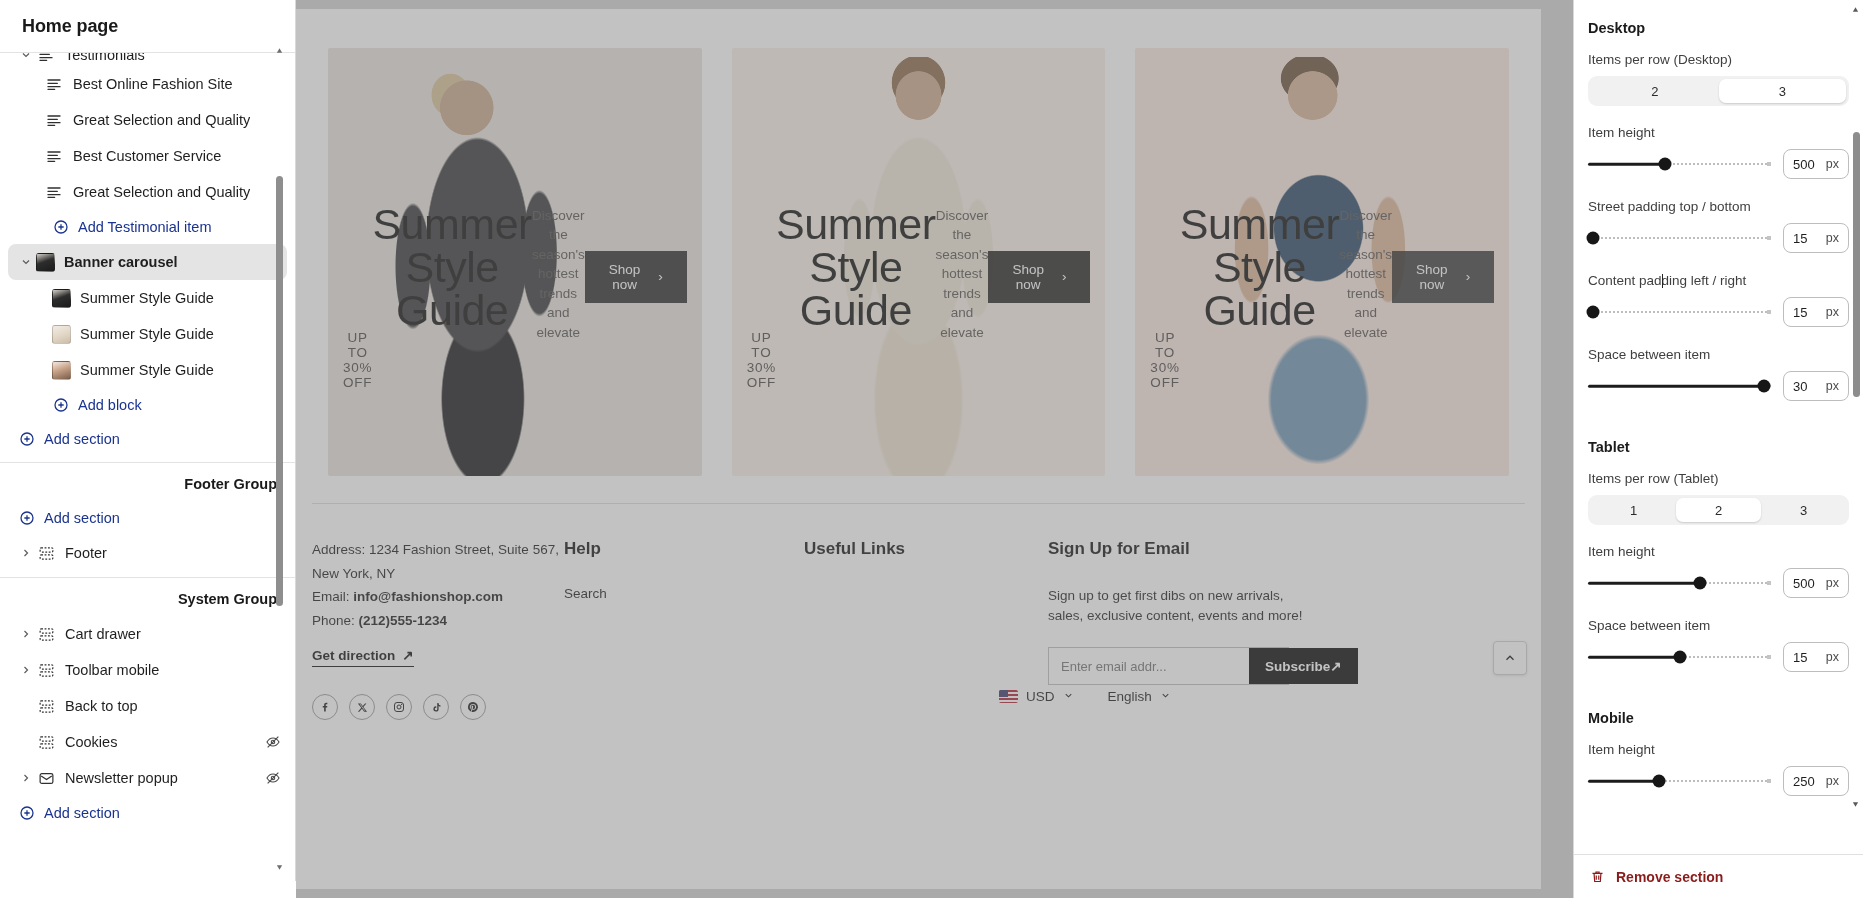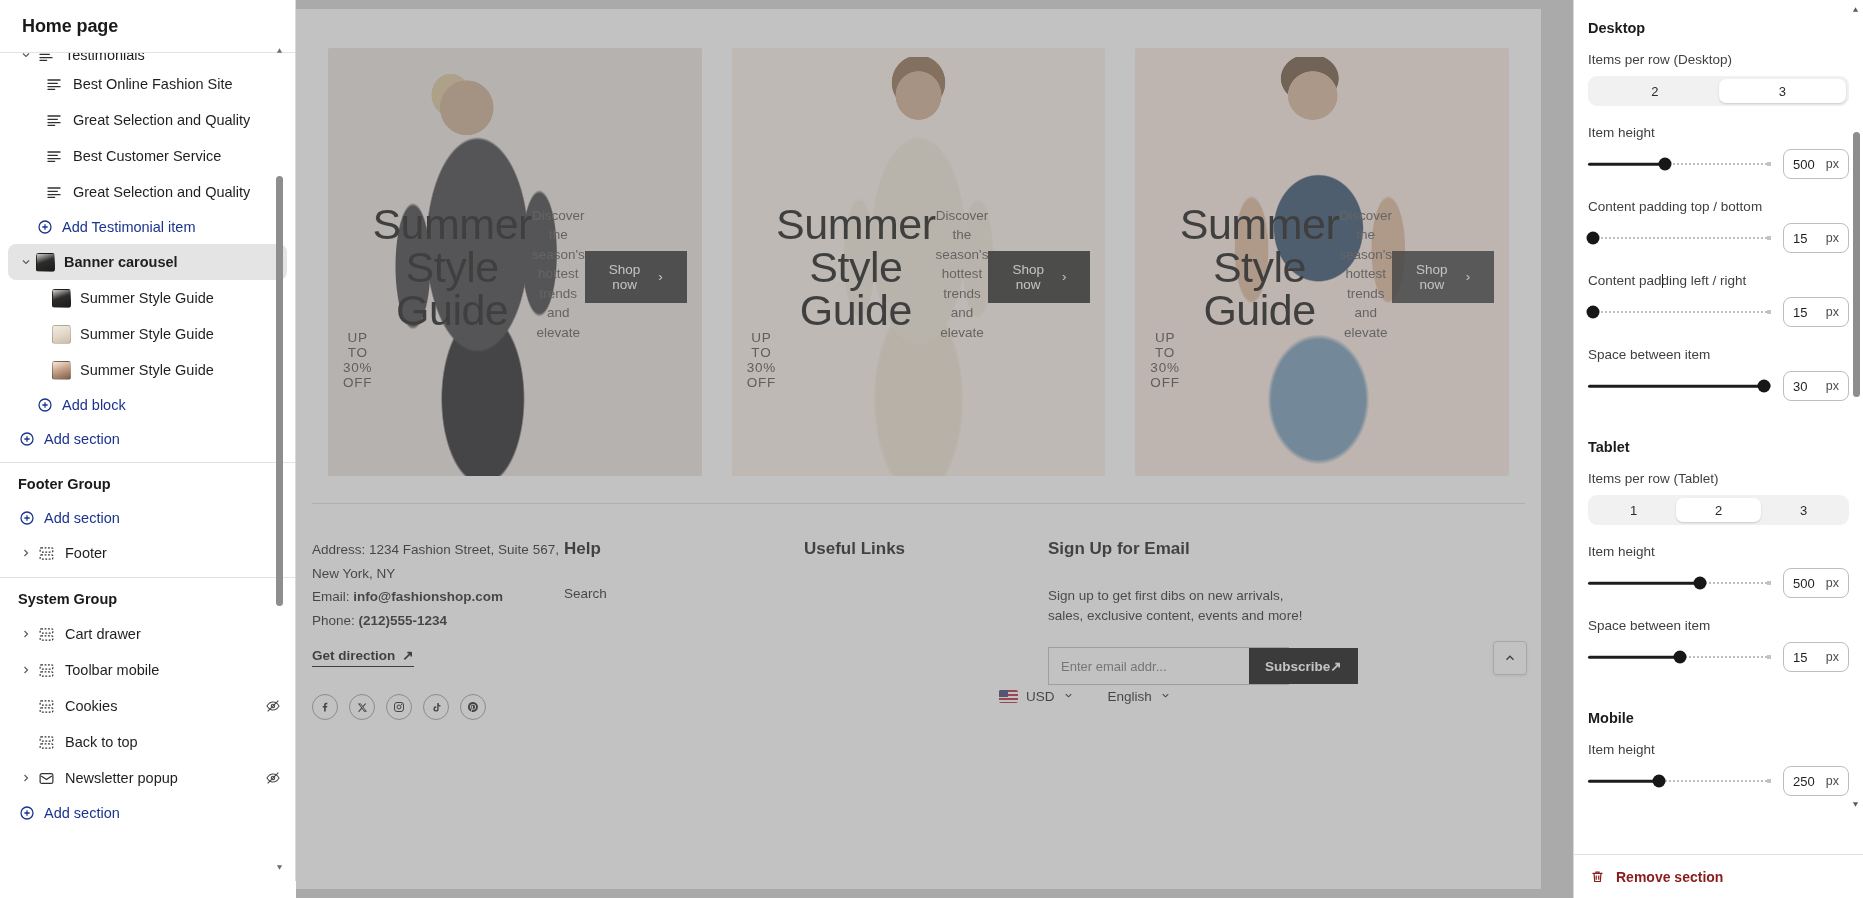--- a/index.html
+++ b/index.html
@@ -12,20 +12,21 @@
   .app { position: relative; width: 1863px; height: 898px; background: #fff; }
 
   
   .dim { position:absolute; inset:0; background: rgba(120,120,120,0.45); pointer-events:none; z-index: 40; }
 
   
   .sidebar {
     position: absolute; left: 0; top: 0; width: 296px; height: 881px;
     background: #ffffff; border-right: 1px solid #d9d9d9;
     z-index: 50;
+    text-align: right;
   }
   .sb-header {
     height: 53px; display:flex; align-items:center; padding: 0 22px;
     border-bottom: 1px solid #e3e3e3; background:#fff;
   }
   .sb-header-title { font-size: 18px; font-weight: 700; color: #1a1a1a; letter-spacing:-0.1px; }
   .sb-scroll {
     position:absolute; top:53px; left:0; right:0; bottom:0;
     overflow:hidden; padding-top: 4px;
   }
@@ -55,21 +56,21 @@
     background: linear-gradient(160deg,#d8d2cb 0%, #2d2d2d 45%, #1b1b1b 100%);
     border: 1px solid rgba(0,0,0,.15);
   }
   .thumb.t2 { background: linear-gradient(160deg,#f2ece4 0%, #e3d8c8 50%, #cdbda9 100%); }
   .thumb.t3 { background: linear-gradient(160deg,#f6e9e2 0%, #c7a288 45%, #7a5e4b 100%); }
   .add-row {
     display:flex; align-items:center; height: 34px; font-size: 14.5px;
     color: #19338f; font-weight: 500;
   }
   .add-row.lv0 { padding-left: 18px; }
-  .add-row.lv1 { padding-left: 36px; }
+  .add-row.lv1 { padding-left: 52px; }
   .plus-ico {
     width:17px; height:17px; margin-right: 9px; flex:0 0 17px;
     display:flex; align-items:center; justify-content:center; color:#19338f;
   }
   .group-head {
     font-size: 14.5px; font-weight: 700; color:#1a1a1a;
     padding: 13px 18px 9px 18px;
   }
   .sb-sep { height:1px; background:#e3e3e3; margin: 6px 0 0 0; }
   .eye-off { margin-left:auto; color:#4a4a4a; display:flex; align-items:center; }
@@ -618,38 +619,38 @@
         <span class="label">Toolbar mobile</span>
       </div>
 
       <div class="sb-row level0" style="padding-left:36px">
         <span class="sb-icon">
           <svg width="17" height="17" viewBox="0 0 24 24" fill="none" stroke="currentColor" stroke-width="1.7">
               <rect x="3" y="4" width="18" height="6" rx="1.5" stroke-dasharray="2.6 2.2"></rect>
               <rect x="3" y="14" width="18" height="6" rx="1.5" stroke-dasharray="2.6 2.2"></rect>
             </svg>
         </span>
+        <span class="label">Back to top</span>
+      </div>
+
+      <div class="sb-row level0" style="padding-left:36px">
+        <span class="sb-icon">
+          <svg width="17" height="17" viewBox="0 0 24 24" fill="none" stroke="currentColor" stroke-width="1.7">
+              <rect x="3" y="4" width="18" height="6" rx="1.5" stroke-dasharray="2.6 2.2"></rect>
+              <rect x="3" y="14" width="18" height="6" rx="1.5" stroke-dasharray="2.6 2.2"></rect>
+            </svg>
+        </span>
         <span class="label">Cookies</span>
         <span class="eye-off">
           <svg width="16" height="16" viewBox="0 0 24 24" fill="none" stroke="currentColor" stroke-width="1.7">
               <path d="M3 12s3.5-6 9-6 9 6 9 6-3.5 6-9 6-9-6-9-6z"></path>
               <circle cx="12" cy="12" r="2.6"></circle>
               <path d="M4 20L20 4"></path>
             </svg>
         </span>
-      </div>
-
-      <div class="sb-row level0" style="padding-left:36px">
-        <span class="sb-icon">
-          <svg width="17" height="17" viewBox="0 0 24 24" fill="none" stroke="currentColor" stroke-width="1.7">
-              <rect x="3" y="4" width="18" height="6" rx="1.5" stroke-dasharray="2.6 2.2"></rect>
-              <rect x="3" y="14" width="18" height="6" rx="1.5" stroke-dasharray="2.6 2.2"></rect>
-            </svg>
-        </span>
-        <span class="label">Back to top</span>
       </div>
 
 
       <div class="sb-row level0">
         <span class="caret">
           <svg width="12" height="12" viewBox="0 0 24 24" fill="none" stroke="currentColor" stroke-width="2.4">
               <path d="M9 6l6 6-6 6"></path>
             </svg>
         </span>
         <span class="sb-icon">
@@ -713,21 +714,21 @@
           <div class="track-fill" style="width:42%"></div>
           <div class="track-end"></div>
           <div class="knob" style="left:42%"></div>
         </div>
         <div class="numbox">
           <span>500</span>
           <span class="unit">px</span>
         </div>
       </div>
 
-      <div class="rp-label">Content padding top / bottom</div>
+      <div class="rp-label">Street padding top / bottom</div>
       <div class="slider-row">
         <div class="track-wrap">
           <div class="track-dots"></div>
           <div class="track-fill" style="width:2%"></div>
           <div class="track-end"></div>
           <div class="knob" style="left:3%"></div>
         </div>
         <div class="numbox">
           <span>15</span>
           <span class="unit">px</span>

